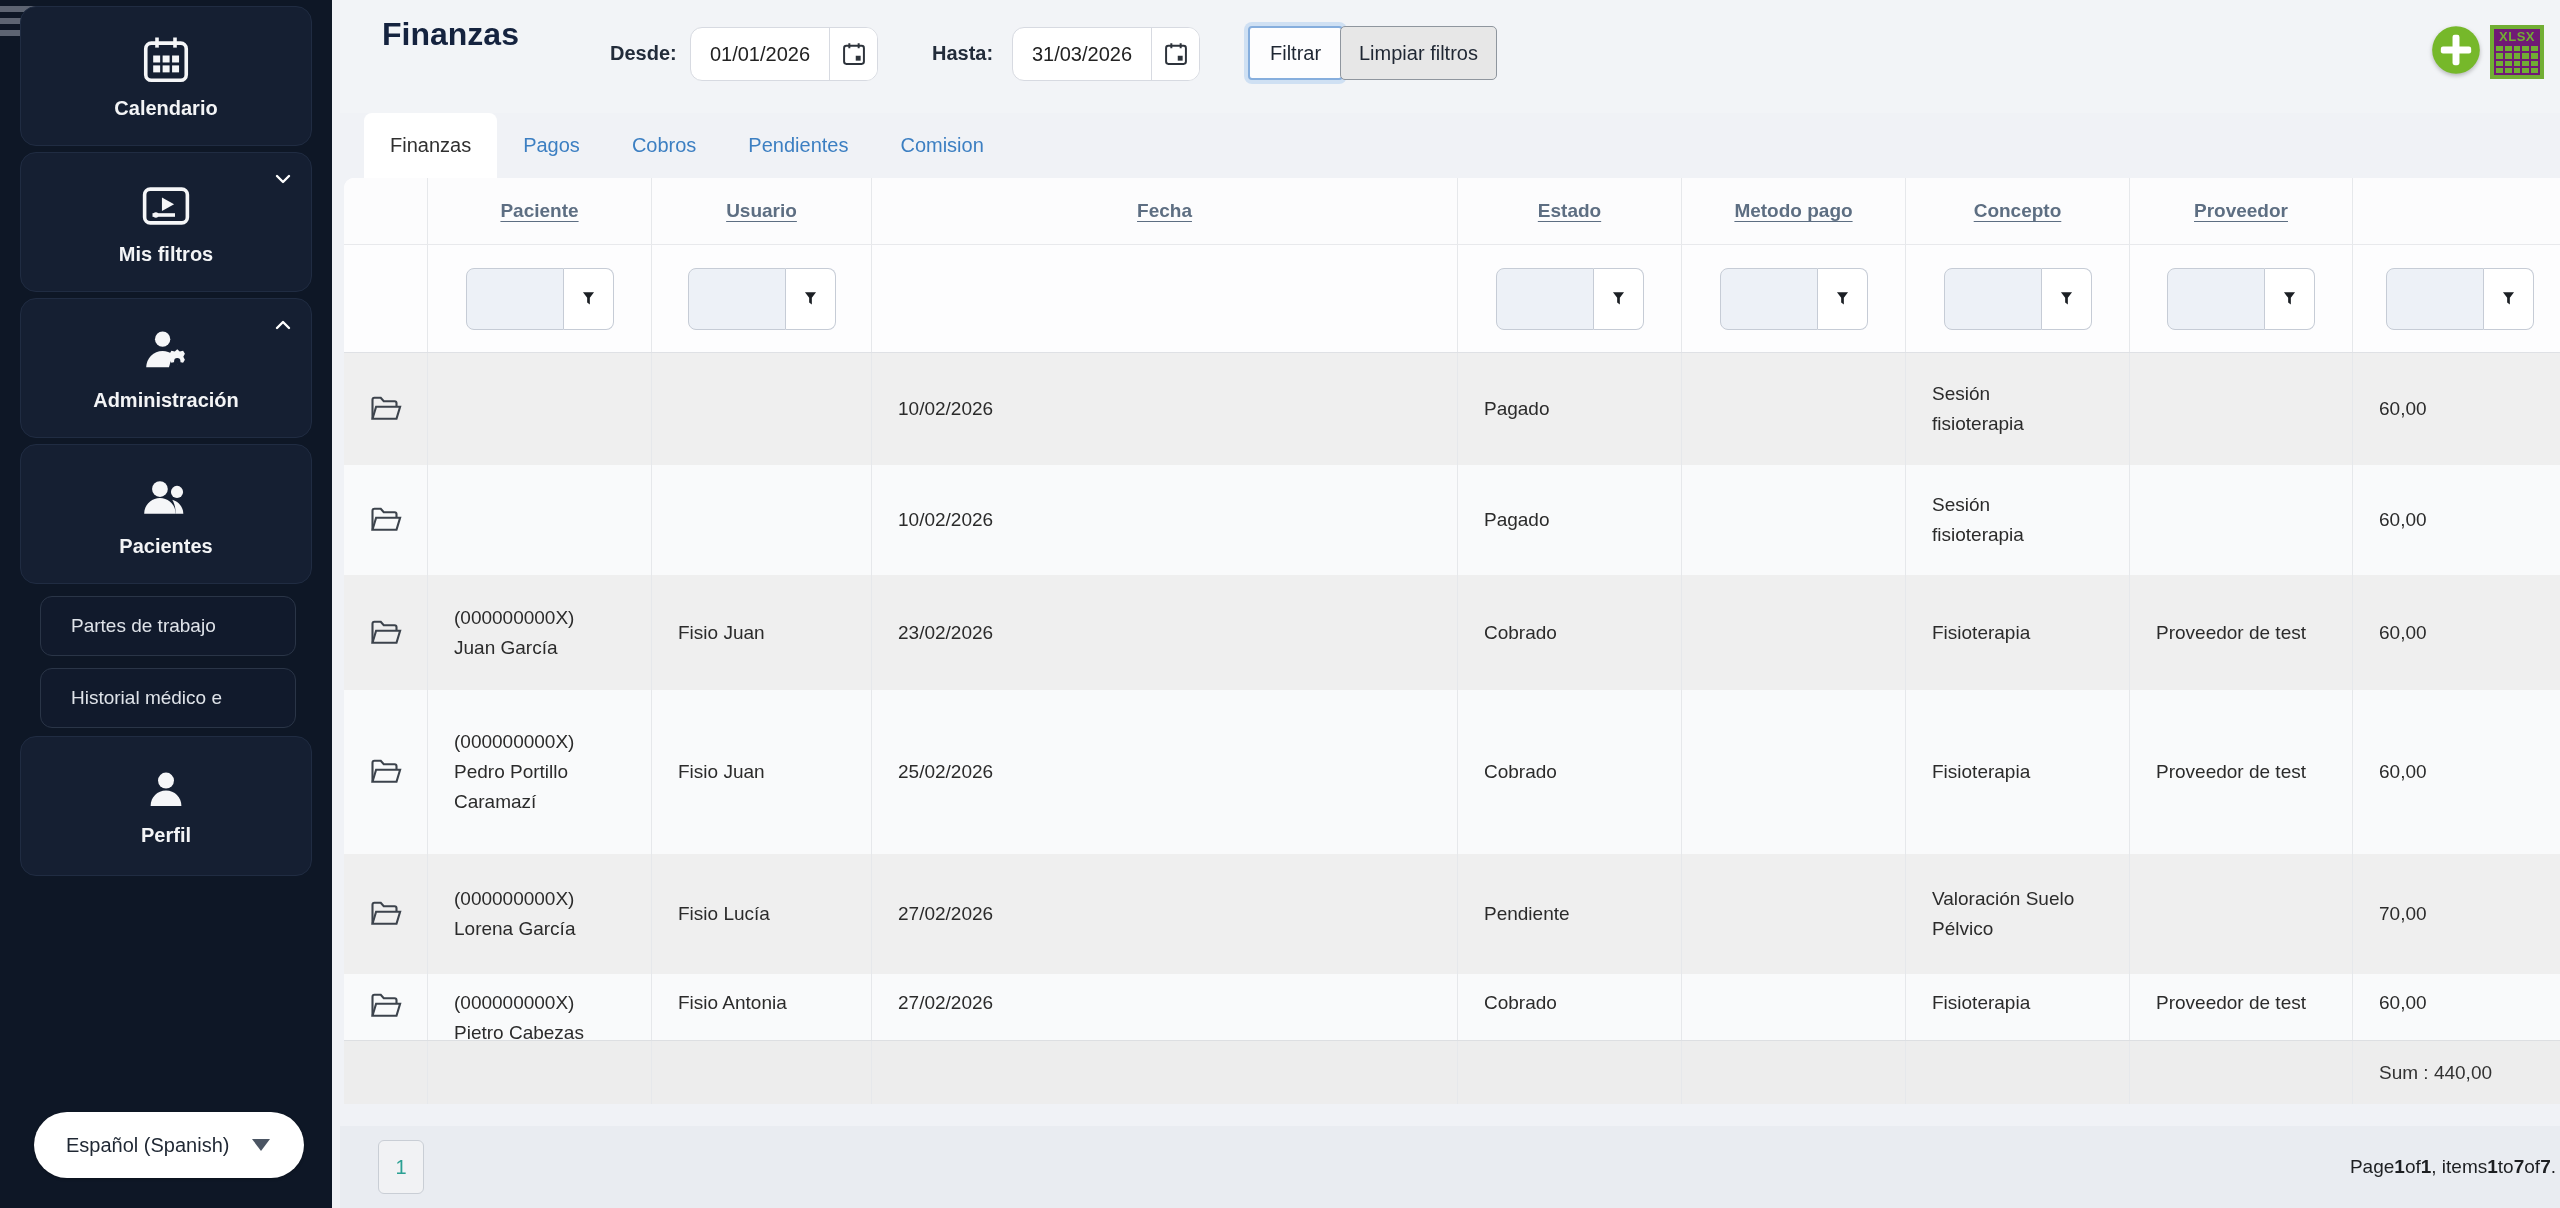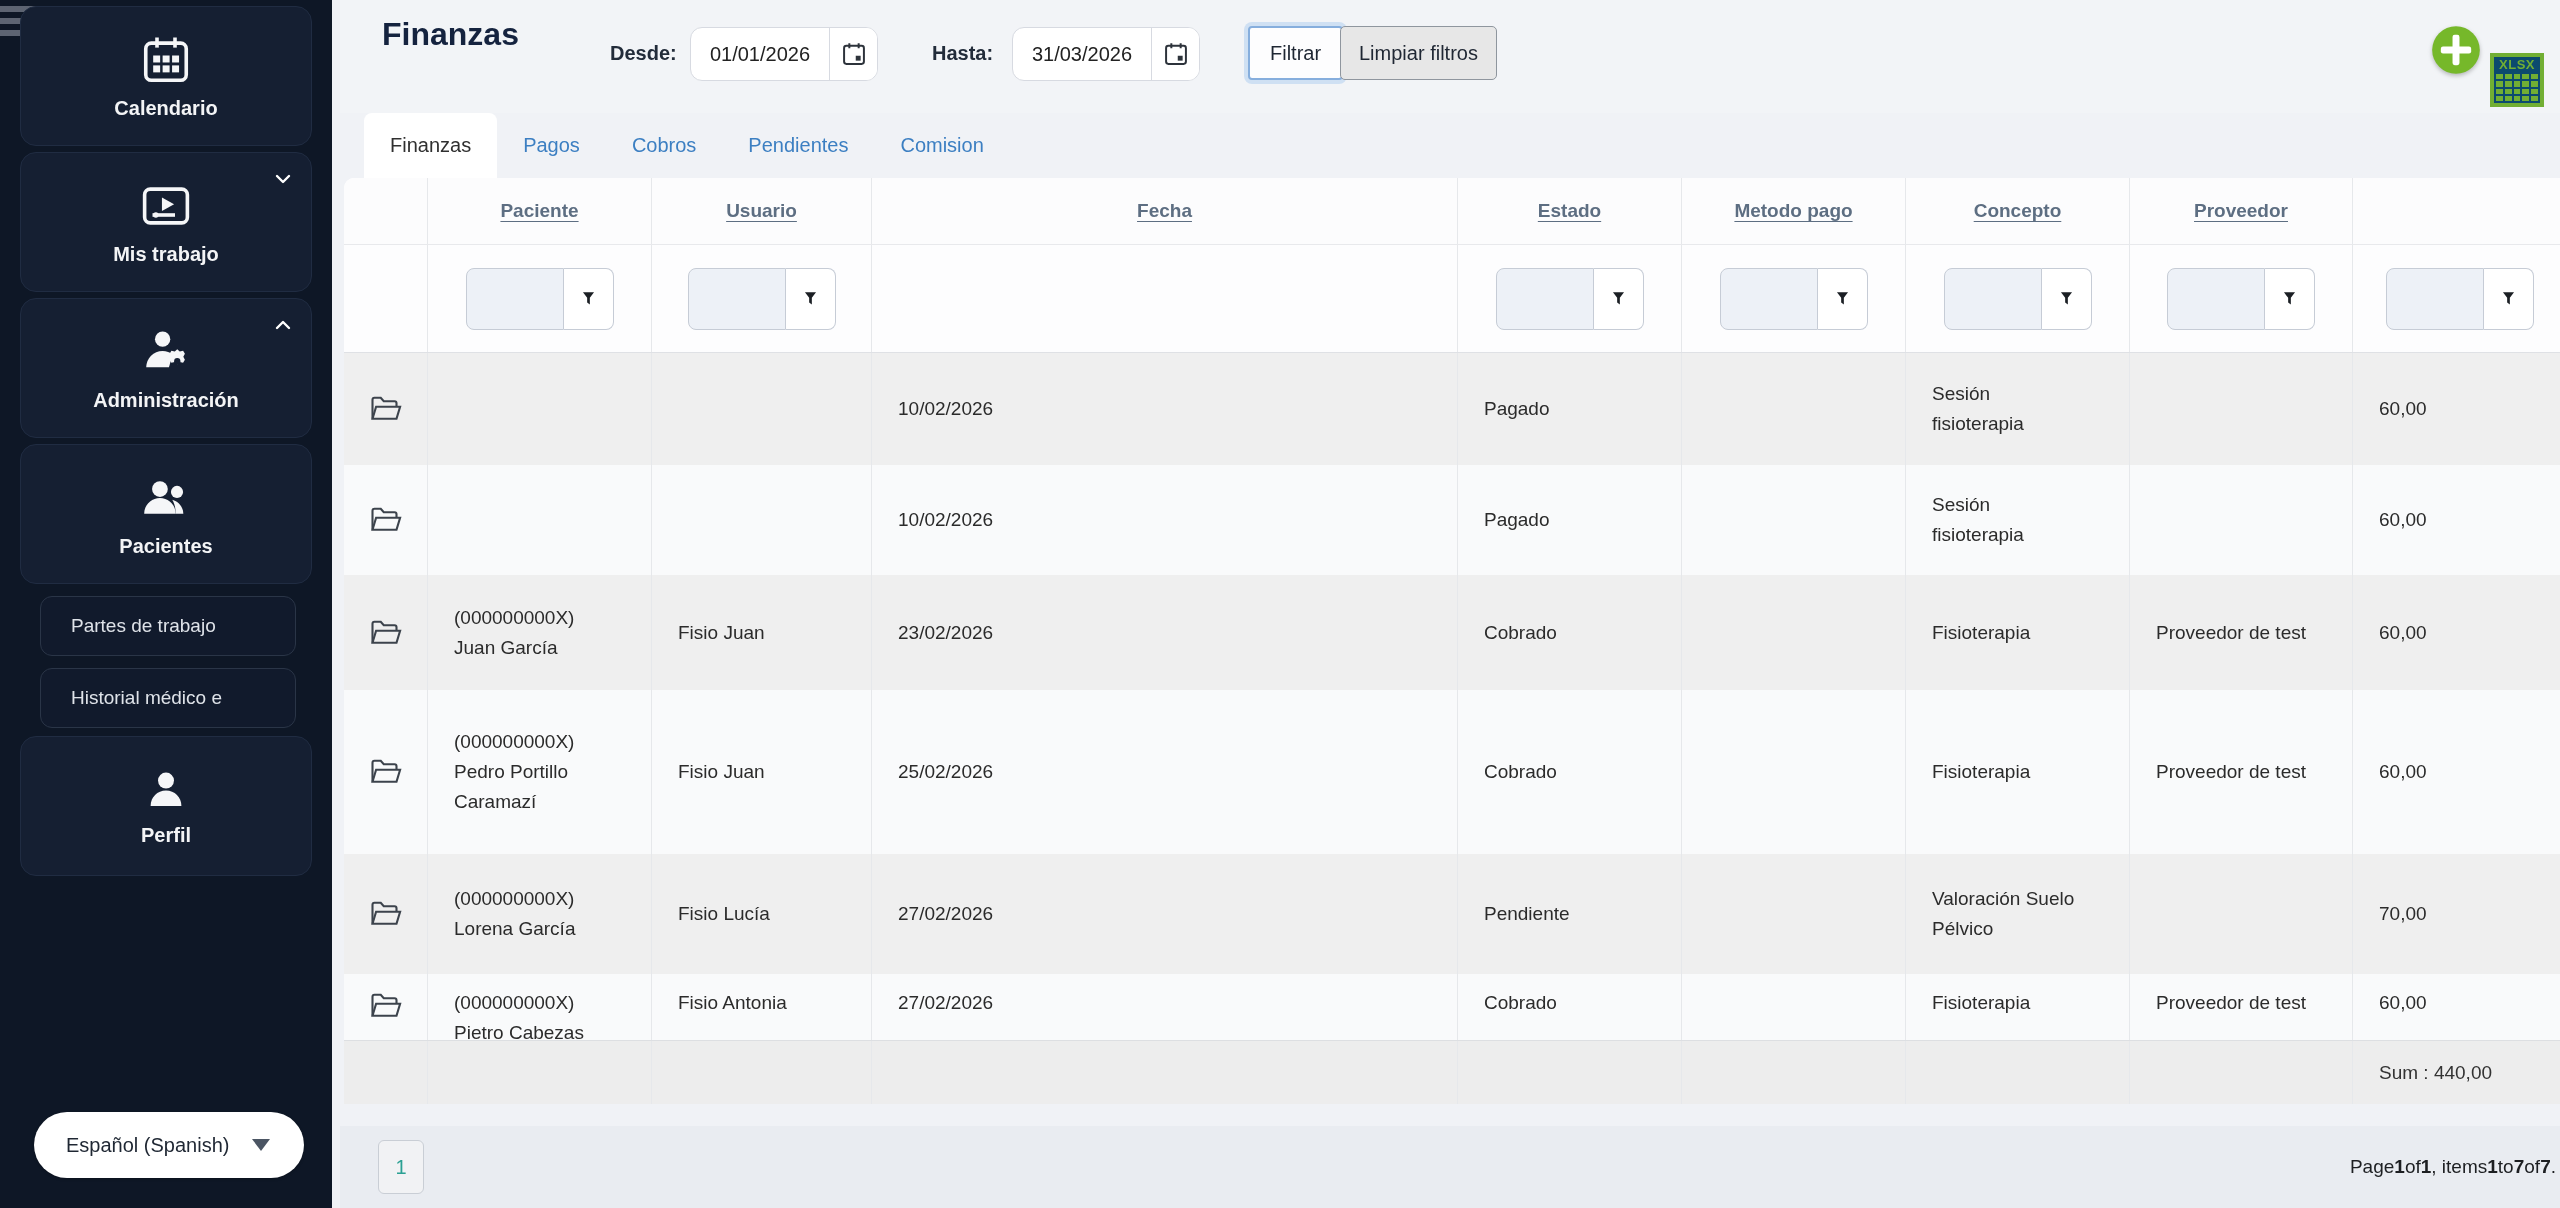--- a/index.html
+++ b/index.html
@@ -37,22 +37,22 @@
   .date-btn { width:48px; border-left:1px solid #d7dae1; display:flex; align-items:center; justify-content:center;
               color:#2d333b; cursor:pointer; background:#fff; }
   .date-btn svg { width:28px; height:28px; }
   .btn { position:absolute; top:26px; height:54px; font-size:20px; color:#1f2733; cursor:pointer;
          font-family:"Liberation Sans", sans-serif; }
   .btn-filter { left:908px; padding:0 20px; background:#fdfdfe; border:2px solid #86aedd; border-radius:4px;
                 box-shadow:0 0 0 4px #cfe0f3; }
   .btn-clear { left:1000px; padding:0 18px; background:#e7e7e7; border:1px solid #8f969e; border-radius:5px; }
   .plus-btn { position:absolute; left:2090px; top:24px; width:52px; height:52px; cursor:pointer; }
   .plus-btn svg { width:100%; height:100%; filter:drop-shadow(0 2px 2px rgba(0,0,0,.25)); }
-  .xlsx-btn { position:absolute; left:2150px; top:25px; width:54px; height:54px; background:#0c4a6e; border:4px solid #71ae33;
-              cursor:pointer; display:flex; flex-direction:column;margin-top:28px; }
+  .xlsx-btn { position:absolute; left:2150px; top:25px; width:54px; height:54px; background:#701a75; border:4px solid #71ae33;
+              cursor:pointer; display:flex; flex-direction:column; }
   .xlsx-label { font-size:13px; font-weight:bold; color:#71ae33; text-align:center; line-height:16px; letter-spacing:.5px; }
   .xlsx-grid { flex:1; margin:1px 2px 2px 2px; display:grid; grid-template-columns:repeat(5,1fr); grid-template-rows:repeat(4,1fr);
                gap:2px; }
   .xlsx-grid i { background:#71ae33; }
 
   
   .tabs { position:absolute; left:0; top:113px; width:2228px; height:65px; display:flex; align-items:stretch; padding-left:24px; }
   .tab { display:flex; align-items:center; padding:0 26px; font-size:20px; color:#3c7fc2; cursor:pointer; }
   .tab.active { background:#ffffff; border-radius:8px 8px 0 0; color:#303030; }
 
@@ -116,21 +116,21 @@
       <div class="nav-card">
         <span class="chev"><svg viewBox="0 0 24 24" fill="none" stroke="currentColor" stroke-width="2.4" stroke-linecap="round" stroke-linejoin="round">
             <polyline points="6,9 12,15 18,9"></polyline>
           </svg></span>
         <span class="ic"><svg viewBox="0 0 24 24" fill="none" stroke="currentColor" stroke-width="1.6">
             <rect x="2.5" y="4.5" width="19" height="15" rx="2.5"></rect>
             <path d="M10.2 8.2l5.4 3-5.4 3z" fill="currentColor" stroke="none"></path>
             <line x1="6" y1="16" x2="16" y2="16"></line>
             <circle cx="7.5" cy="16" r="1.2" fill="currentColor" stroke="none"></circle>
           </svg></span>
-        <span class="lbl">Mis trabajo</span>
+        <span class="lbl">Mis filtros</span>
       </div>
       <div class="nav-card">
         <span class="chev"><svg viewBox="0 0 24 24" fill="none" stroke="currentColor" stroke-width="2.4" stroke-linecap="round" stroke-linejoin="round">
             <polyline points="6,15 12,9 18,15"></polyline>
           </svg></span>
         <span class="ic"><svg viewBox="0 0 24 24" fill="currentColor">
             <circle cx="10.5" cy="6.3" r="3.4"></circle>
             <path d="M3.2 18.8c0-4 3.3-7.3 7.3-7.3 1.7 0 3.3.6 4.5 1.6l-1.7 5.7z"></path>
             <path d="M17 10.8l1.1 1 1.5-.4.8 1.4-.7 1.3.7 1.3-.8 1.4-1.5-.4-1.1 1-1.1-1-1.5.4-.8-1.4.7-1.3-.7-1.3.8-1.4 1.5.4z"></path>
             <circle cx="17" cy="16.1" r="1.4" fill="#151f32"></circle>

